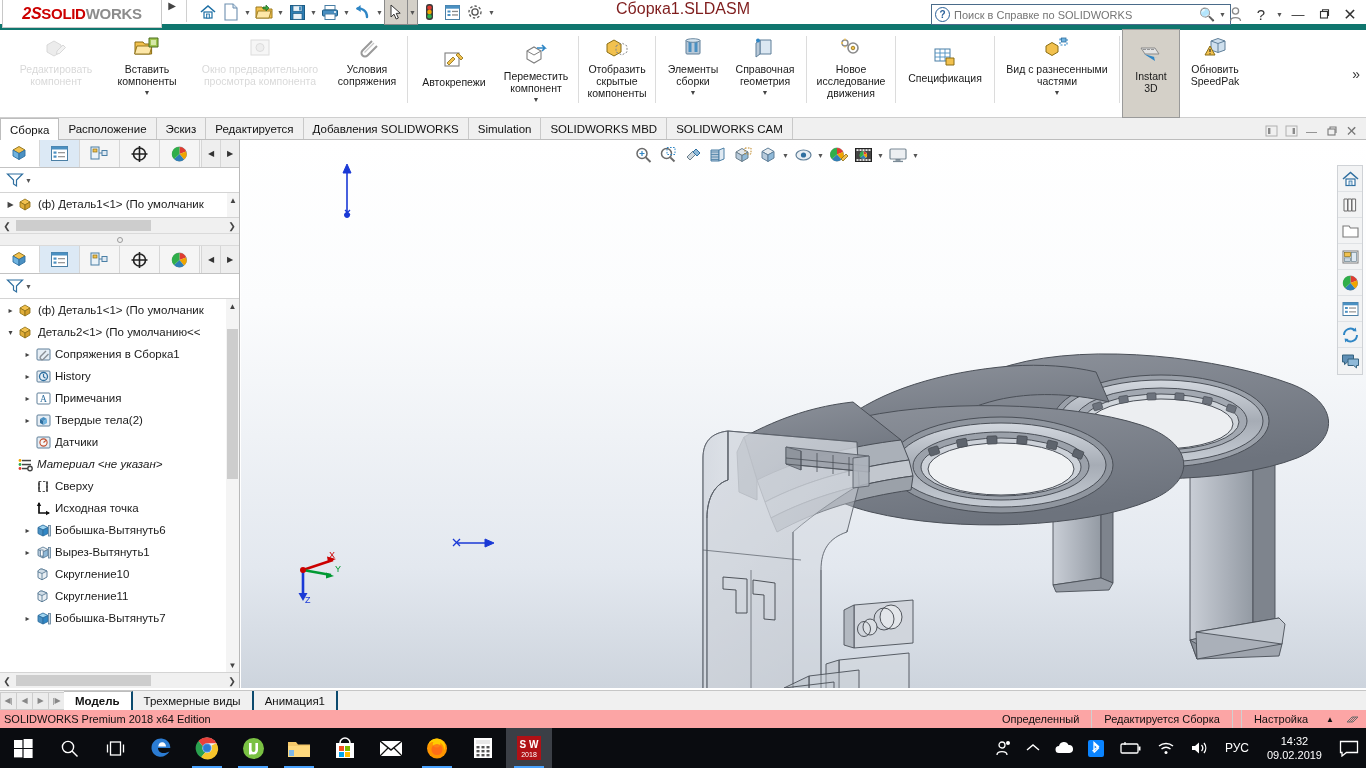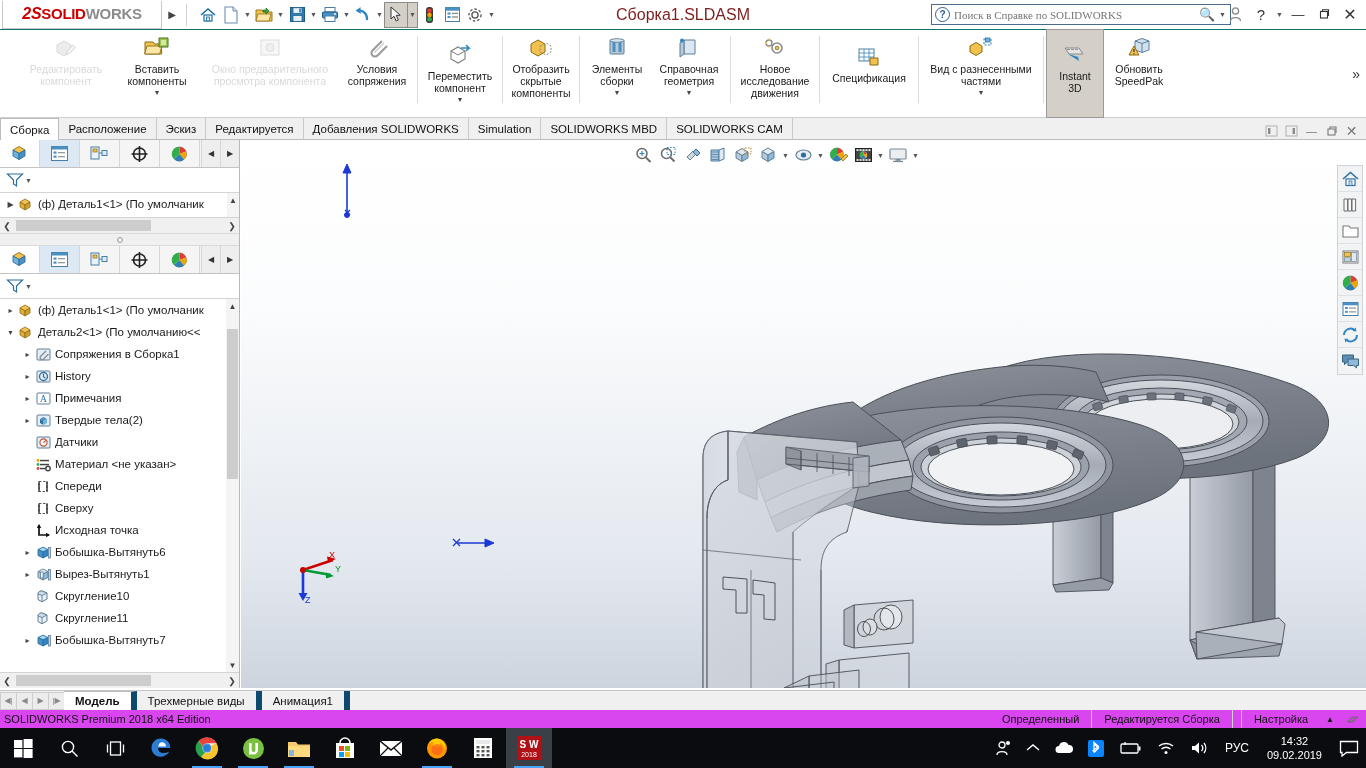--- a/index.html
+++ b/index.html
@@ -8,22 +8,22 @@
     font-family: "Liberation Sans", sans-serif;
     font-size: 11px;
     background:#fff;
     -webkit-font-smoothing: antialiased;
   }
   .app { position:relative; width:1366px; height:768px; }
 
   
   .titlebar {
     position:absolute; left:0; top:0; width:1366px; height:30px;
-    background:#ffffff; border-bottom:1px solid #0f766e;
-    display:flex; align-items:center;
+    background:#ffffff; border-bottom:6px solid #0f766e;
+    display:flex; 
   }
   .logo-box {
     width:160px; height:28px; margin-left:2px;
     border:1px solid #c8c8c8; border-top:none;
     display:flex; align-items:center; justify-content:center;
     background:#fff;
   }
   .logo-txt { font-weight:bold; font-size:15px; letter-spacing:-.3px; white-space:nowrap; }
   .logo-ds { color:#cc0000; font-style:italic; font-size:16px; }
   .logo-solid { color:#cc0000; }
@@ -33,30 +33,30 @@
   .tb-icons { display:flex; align-items:center; gap:1px; margin-left:6px; }
   .tbi { width:22px; height:24px; display:flex; align-items:center; justify-content:center; cursor:default; }
   .dd { font-size:7px; color:#555; width:9px; text-align:center; }
   .doc-title { position:absolute; left:0; right:0; text-align:center; font-size:16px; color:#7f1d1d; pointer-events:none;}
   .search-wrap {
     position:absolute; right:135px; top:4px; width:300px; height:21px;
     border:1px solid #4a6b8a; background:#fff; display:flex; align-items:center; padding:0 3px;
   }
   .search-wrap .q { width:15px;height:15px;border-radius:50%;border:1.4px solid #2a6099;color:#2a6099;
      font-size:10px; display:flex;align-items:center;justify-content:center; margin-right:4px; font-weight:bold;}
-  .search-inp { flex:1; border:none; outline:none; font-size:11px; color:#9a9a9a; font-family:Liberation Serif, serif; background:transparent;}
+  .search-inp { flex:1; border:none; outline:none; font-size:11px; color:#9a9a9a; font-family:Liberation Sans, sans-serif; background:transparent;}
   .mag { color:#2a6099; font-size:13px; margin:0 2px;}
   .win-right { position:absolute; right:4px; top:2px; display:flex; align-items:center; gap:2px;}
   .win-right .wb { width:24px;height:24px;display:flex;align-items:center;justify-content:center;color:#333;font-size:13px;}
 
   
   .ribbon {
     position:absolute; left:0; top:30px; width:1366px; height:88px;
     background:#fff; border-bottom:1px solid #cfcfcf;
-    display:flex; align-items:stretch; padding-left:18px;
+    display:flex; align-items:stretch; padding-left:8px;
   }
   .rbtn {
     display:flex; flex-direction:column; align-items:center; justify-content:flex-start;
     padding:5px 5px 0; min-width:56px; text-align:center; cursor:default; position:relative;
   }
   .rbtn.disabled { opacity:.38; }
   .rbtn.active { background:#d4d0c8; outline:1px solid #9a9a9a;}
   .ricon { height:26px; display:flex; align-items:center; justify-content:center; margin-bottom:2px;}
   .rlabel { font-size:10.5px; line-height:12px; color:#1a1a1a; white-space:pre-line;}
   .rbtn.disabled .rlabel { color:#9a9a9a; }
@@ -118,26 +118,26 @@
   .rb:last-child{border-bottom:none;}
   .triad { position:absolute; left:40px; bottom:80px; width:70px; height:60px; }
 
   
   .bottabs { position:absolute; left:0; top:690px; width:1366px; height:20px;
       background:#f0f0f0; border-top:1px solid #c6c6c6; display:flex; align-items:center;}
   .navbtns { display:flex; }
   .navbtns span { width:16px;height:18px;display:flex;align-items:center;justify-content:center;
      font-size:8px;color:#888;border:1px solid #cdcdcd;border-right:none;background:#ececec;}
   .btab { height:19px; padding:0 11px; display:flex;align-items:center;font-size:11.5px;color:#111;
-     border-right:6px solid #0c4a6e; background:#f0f0f0;}
+     border-right:2px solid #0c4a6e; background:#f0f0f0;}
   .btab.sel { background:#fff; font-weight:bold; border-top:1px solid #bdbdbd;}
 
   
   .statusbar { position:absolute; left:0; top:710px; width:1366px; height:18px;
-     background:#d946ef; display:flex; align-items:center; font-size:11px; color:#111;}
+     background:#fca5a5; display:flex; align-items:center; font-size:11px; color:#111;}
   .sb-left { padding-left:4px; }
   .sb-right { margin-left:auto; display:flex; align-items:center; height:18px;}
   .sb-cell { padding:0 12px; border-left:1px solid #d0d0d0; height:18px; display:flex;align-items:center;}
   .sb-cell.nb { border-left:none; }
 
   
   .taskbar { position:absolute; left:0; top:728px; width:1366px; height:40px; background:#0a0c10; display:flex; align-items:center;}
   .tkb { width:46px;height:40px;display:flex;align-items:center;justify-content:center;position:relative;}
   .tkb.open::after{content:"";position:absolute;bottom:0;left:8px;right:8px;height:2px;background:#4aa3ff;}
   .tkb.act{background:#3b3f46;}
@@ -321,20 +321,30 @@
             <path d="M17 5 L7.5 14.5 a3.5 3.5 0 0 0 5 5 L22 10" fill="none" stroke="#9a9a9a" stroke-width="2"></path>
             <path d="M19 7 L9.5 16.5" fill="none" stroke="#c8c8c8" stroke-width="1.2"></path>
           </svg>
       </div>
       <div class="rlabel">Условия
 сопряжения</div>
     </div>
     <div class="rdiv"></div>
 
 
+    <div class="rbtn" style="width:86px;padding-top:18px">
+      <div class="ricon">
+        <svg width="24" height="22" viewBox="0 0 24 22">
+            <rect x="3" y="3" width="14" height="13" fill="#fff" stroke="#7f7f7f" stroke-width="1.1"></rect>
+            <path d="M5 13 l6-6 2 2 -6 6z" fill="#f2c14e" stroke="#8a6d14" stroke-width=".8"></path>
+            <path d="M16 3 l5 5 -2 2 -5-5z" fill="#f2c14e" stroke="#8a6d14" stroke-width=".8"></path>
+          </svg>
+      </div>
+      <div class="rlabel">Автокрепежи</div>
+    </div>
 
     <div class="rbtn" style="width:78px;padding-top:12px">
       <div class="ricon">
         <svg width="24" height="22" viewBox="0 0 24 22">
             <path d="M3 7 l7-4 7 4 v8 l-7 4 -7-4z" fill="#fff" stroke="#7f7f7f" stroke-width="1.1"></path>
             <path d="M3 7 l7 4 7-4" fill="none" stroke="#7f7f7f" stroke-width="1"></path>
             <path d="M13 4 h8 l-3 -3 M21 4 l-3 3" fill="none" stroke="#2f86c5" stroke-width="1.6"></path>
           </svg>
       </div>
       <div class="rlabel">Переместить
@@ -697,47 +707,36 @@
               <span class="tw"></span>
               <span class="ticon">
                 <svg width="17" height="15" viewBox="0 0 17 15">
                   <rect x="2" y="2" width="13" height="11" rx="1" fill="#e6eef5" stroke="#5f7f99" stroke-width="1"></rect>
                 <circle cx="8.5" cy="7.5" r="3.6" fill="#f7f7f7" stroke="#c05030" stroke-width="1.1"></circle>
                 <path d="M8.5 7.5 L11 5.4" stroke="#c05030" stroke-width="1.2"></path>
                 </svg>
               </span>
               <span>Датчики</span>
             </div>
-            <div class="tnode" style="padding-left: 21px;">
+            <div class="tnode" style="padding-left: 3px; font-style: italic;">
               <span class="tw"></span>
               <span class="ticon">
                 <svg width="17" height="15" viewBox="0 0 17 15">
                   <g>
                     <circle cx="3" cy="3.5" r="1.4" fill="#f0a500"></circle>
                     <rect x="5" y="2.8" width="9" height="1.5" fill="#444"></rect>
                 <circle cx="3" cy="7.5" r="1.4" fill="#2fae4a"></circle>
                     <rect x="5" y="6.8" width="9" height="1.5" fill="#444"></rect>
                 <circle cx="3" cy="11.5" r="1.4" fill="#e03c31"></circle>
                     <rect x="5" y="10.8" width="6" height="1.5" fill="#444"></rect>
                 <circle cx="13" cy="11.5" r="2.2" fill="none" stroke="#444" stroke-width="1.4"></circle>
                   </g>
                 </svg>
               </span>
               <span>Материал &lt;не указан&gt;</span>
-            </div>
-            <div class="tnode" style="padding-left: 21px;">
-              <span class="tw"></span>
-              <span class="ticon">
-                <svg width="17" height="15" viewBox="0 0 17 15">
-                  <path d="M4 2.5 L12 2.5 L12 12.5 L4 12.5Z" fill="none" stroke="#555" stroke-width="1.1" stroke-dasharray="2.4 1.6"></path>
-                <path d="M4 2.5 L4 12.5" stroke="#222" stroke-width="1.3"></path>
-                  <path d="M12 2.5 L12 12.5" stroke="#222" stroke-width="1.3"></path>
-                </svg>
-              </span>
-              <span>Спереди</span>
             </div>
             <div class="tnode" style="padding-left: 21px;">
               <span class="tw"></span>
               <span class="ticon">
                 <svg width="17" height="15" viewBox="0 0 17 15">
                   <path d="M4 2.5 L12 2.5 L12 12.5 L4 12.5Z" fill="none" stroke="#555" stroke-width="1.1" stroke-dasharray="2.4 1.6"></path>
                 <path d="M4 2.5 L4 12.5" stroke="#222" stroke-width="1.3"></path>
                   <path d="M12 2.5 L12 12.5" stroke="#222" stroke-width="1.3"></path>
                 </svg>
               </span>

